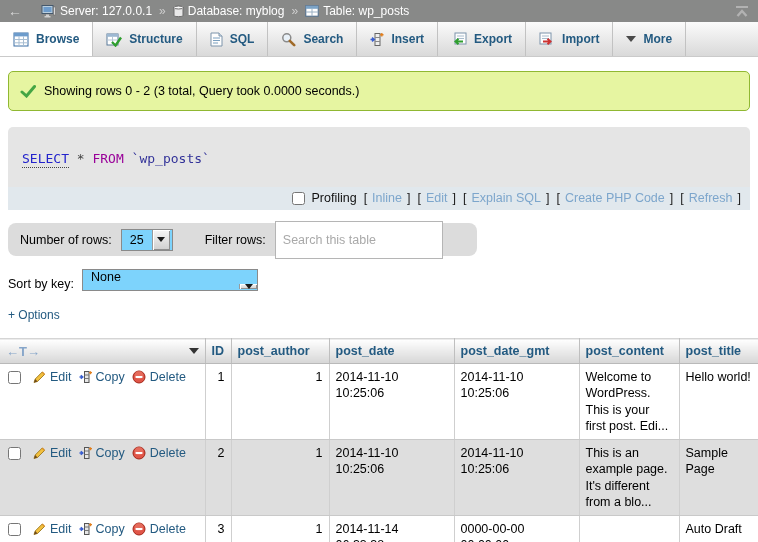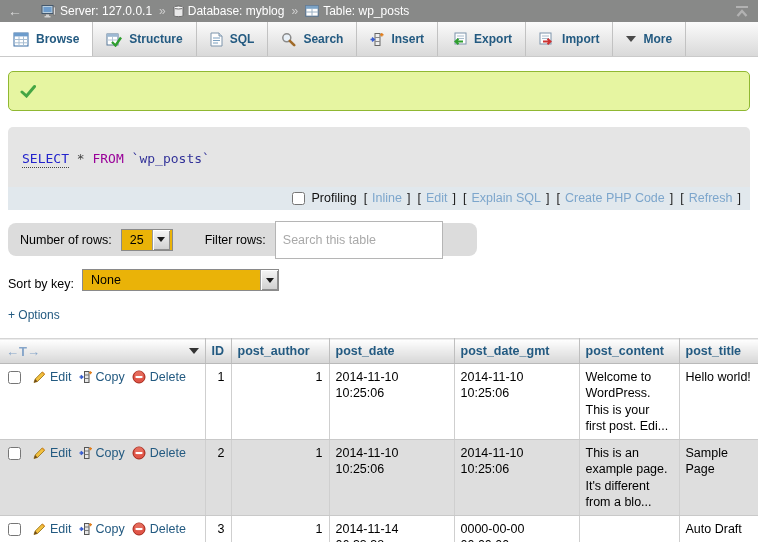--- a/index.html
+++ b/index.html
@@ -56,38 +56,38 @@
   .sql-toolbar .lnk{color:#7da6cc;cursor:pointer;margin:0 3px;}
   .sql-toolbar .br{color:#222;margin-left:5px;}
   .sql-toolbar .brc{color:#222;}
   
   .rowsbar{
     margin:13px 0 0 8px;width:469px;height:33px;box-sizing:border-box;
     background:#dcdcdc;border-radius:8px;display:flex;align-items:center;
     padding:0 12px;gap:9px;font-size:12.5px;
   }
   .winselect{
-    display:inline-flex;align-items:stretch;background:#eab308;
+    display:inline-flex;align-items:stretch;background:#7dd3fc;
     border:1px solid #8a8a8a;height:22px;box-sizing:border-box;cursor:pointer;
   }
   .winselect .val{display:flex;align-items:center;padding:0 8px;font-size:12.5px;}
   .winselect .btn{
     width:17px;background:linear-gradient(#f6f6f6,#cfcfcf);
     border-left:1px solid #9a9a9a;display:flex;align-items:center;justify-content:center;
     box-shadow:inset 1px 1px 0 #ffffff, inset -1px -1px 0 #8f8f8f;
   }
   .winselect .tri{width:0;height:0;border-left:4px solid transparent;border-right:4px solid transparent;border-top:5px solid #1a1a1a;}
   .sel-rows{width:52px;}
   .filterinput{
     width:168px;height:38px;box-sizing:border-box;border:1px solid #b5b5b5;
     padding:2px 7px;font-size:12.5px;font-family:"Liberation Sans",sans-serif;color:#333;
   }
   .filterinput::placeholder{color:#a9a9a9;}
   .sortrow{margin:13px 0 0 8px;display:flex;align-items:flex-end;gap:8px;font-size:12.5px;}
-  .sel-sort{width:197px;}
+  .sel-sort{width:176px;flex-direction:column;}
   .options-link{margin:17px 0 12px 8px;color:#235a81;font-size:12px;cursor:pointer;display:inline-block;}
   
   table.results{border-collapse:collapse;table-layout:fixed;width:758px;margin-top:4px;font-size:12.5px;}
   table.results th{
     background:linear-gradient(#ffffff,#d6d6d6);
     border-right:1px solid #bfbfbf;border-top:1px solid #d5d5d5;border-bottom:1px solid #b9b9b9;
     color:#235a81;font-weight:bold;text-align:left;padding:4px 6px;height:16px;
     white-space:nowrap;overflow:hidden;cursor:pointer;
   }
   table.results td{
@@ -243,20 +243,21 @@
     <span>More</span>
   </div>
 </div>
 
 <div class="success">
   <span class="icon">
     <svg width="16" height="14" viewBox="0 0 16 14">
         <path d="M2 8 L6.5 12 L14.5 2.5" fill="none" stroke="#44a544" stroke-width="3" stroke-linecap="round"></path>
       </svg>
   </span>
+  <span>Showing rows 0 - 2 (3 total, Query took 0.0000 seconds.)</span>
 </div>
 
 <div class="sqlbox">
   <div class="sql-query">
     <span class="kw-select">SELECT</span><span> </span><span>*</span><span> </span><span class="kw-from">FROM</span><span> </span><span class="sql-ident">`wp_posts`</span>
   </div>
   <div class="sql-toolbar">
     <input type="checkbox" style="">
     <span>Profiling</span>
     <span class="br">[</span>

